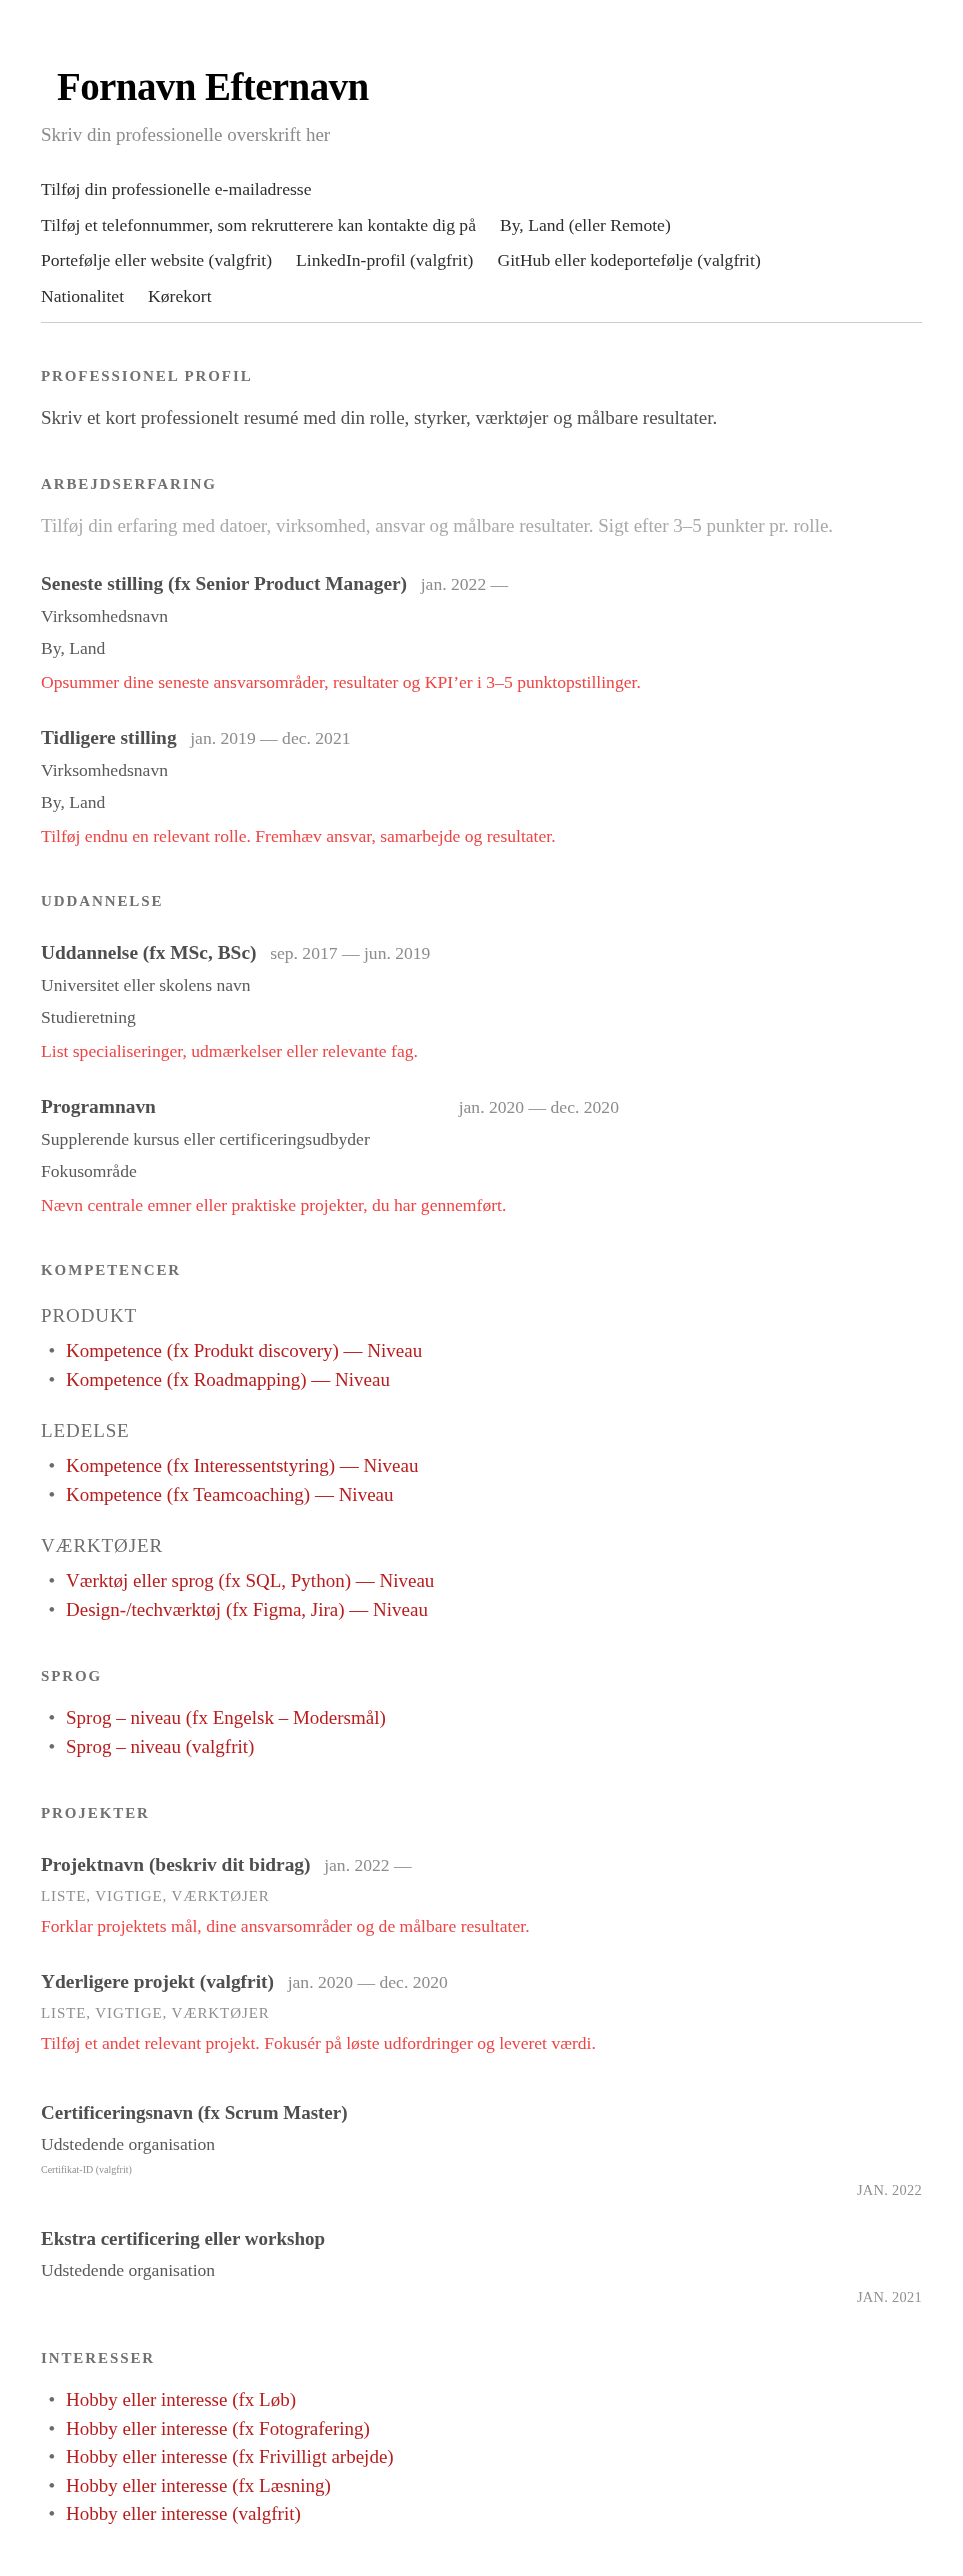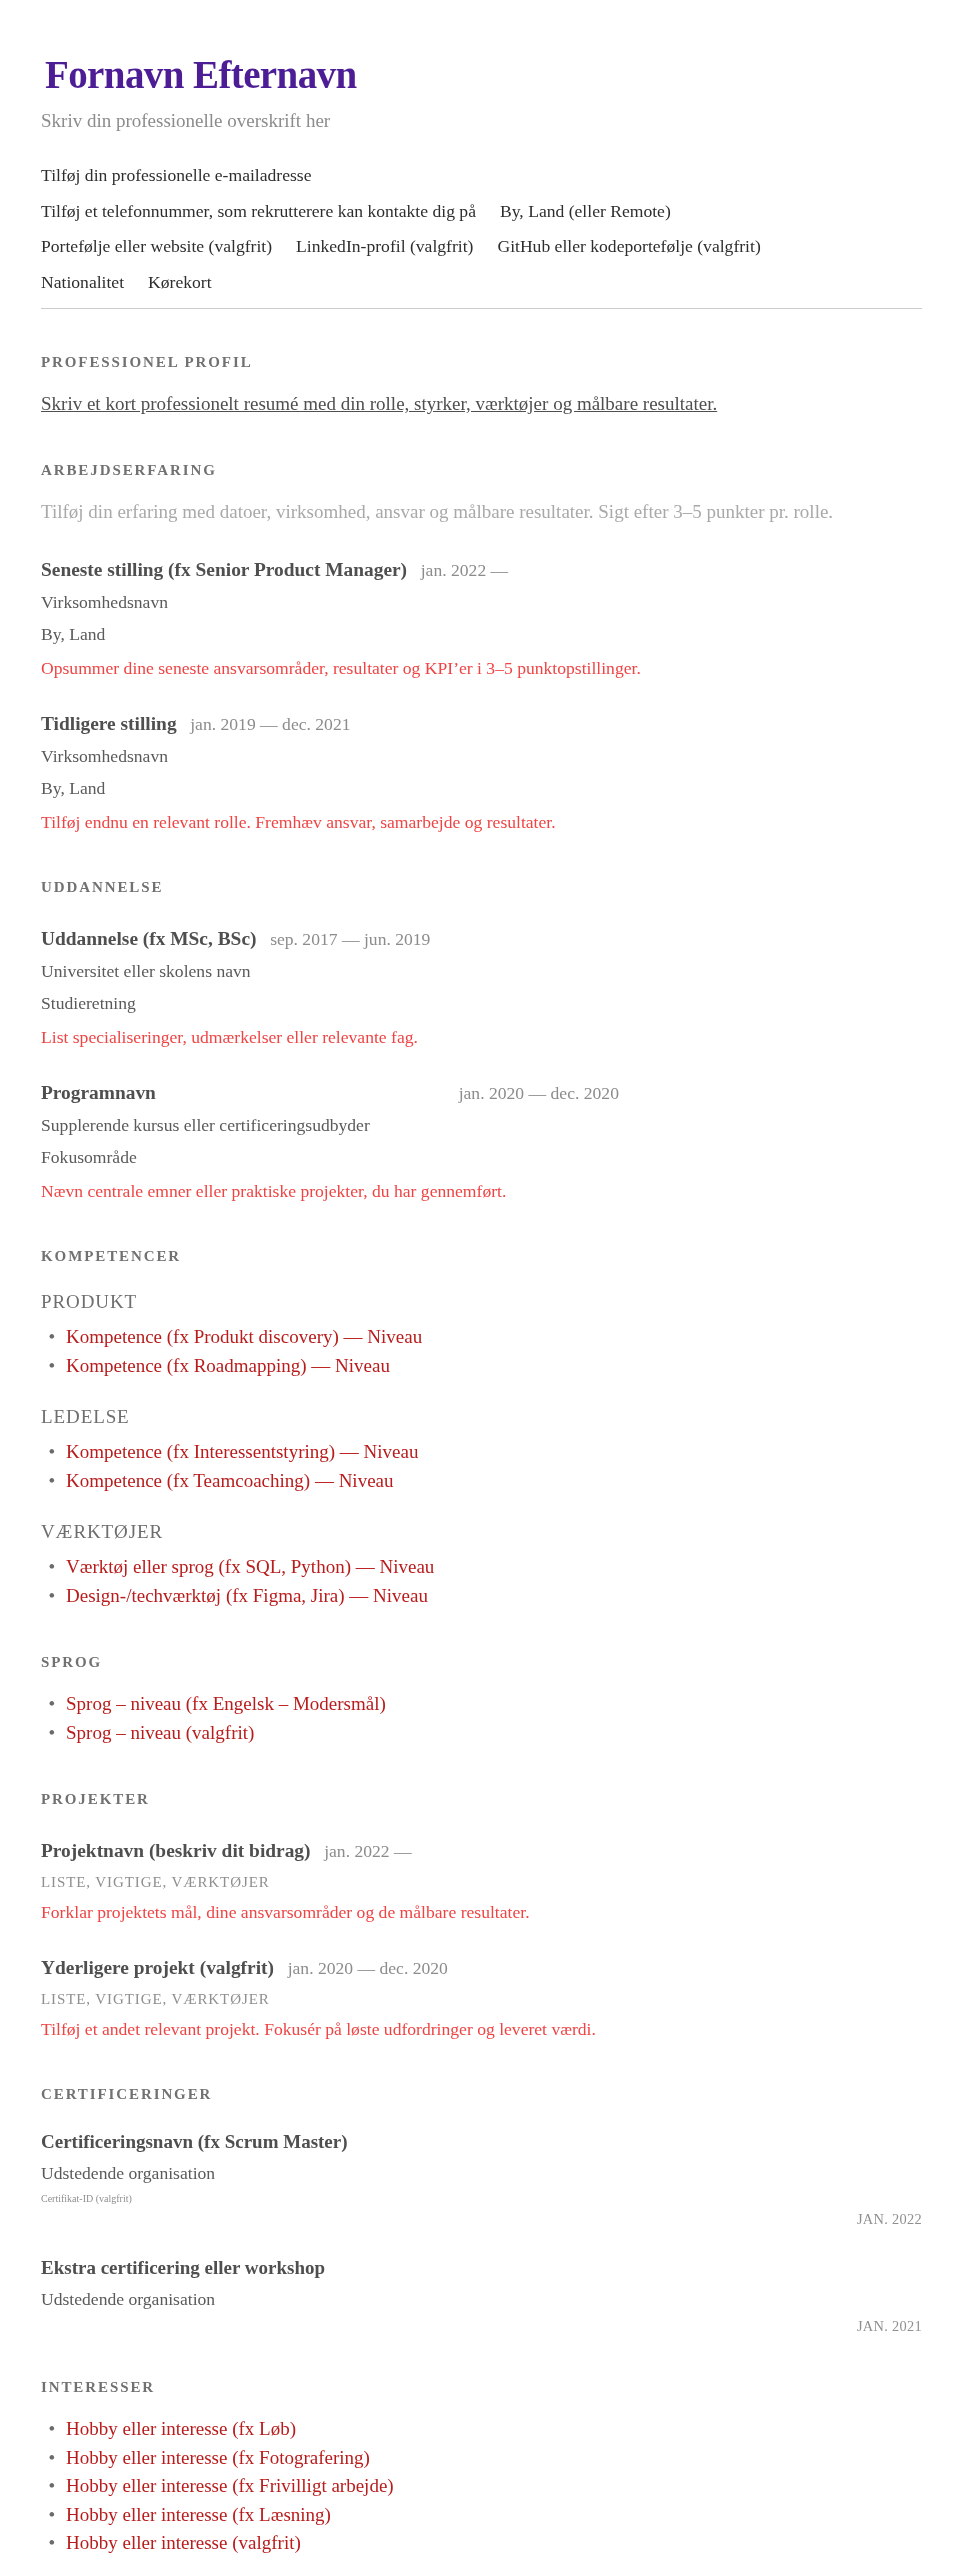--- a/index.html
+++ b/index.html
@@ -9,25 +9,25 @@
     min-height: 2576px;
     box-sizing: border-box;
     margin: 0 auto;
     background: #ffffff;
     padding: 51px 41px 69px 41px;
     font-family: "Liberation Serif", "DejaVu Serif", serif;
     color: #4f4f4f;
   }
   
   .name {
-    margin: 4px;
+    margin: 16px;
     font-size: 39px;
     line-height: 1.05;
     font-weight: 700;
-    color: #4c1d95;
+    color: #000000;
     letter-spacing: -0.6px;
   }
   .headline {
     margin-top: 14px;
     font-size: 19px;
     line-height: 1.2;
     color: #8c8c8c;
   }
   .contact { margin-top: 29px; }
   .contact-row {
@@ -53,21 +53,20 @@
     font-weight: 600;
     letter-spacing: 1.9px;
     color: #717171;
   }
   .body-line {
     margin: 0;
     font-size: 19px;
     line-height: 1.5;
     color: #4f4f4f;
     max-width: 878px;
-    text-decoration: underline;
   }
   .placeholder {
     margin: 0;
     font-size: 19px;
     line-height: 1.5;
     color: #a9a9a9;
     max-width: 865px;
   }
   
   .entry { margin-top: 29px; }
@@ -259,21 +258,20 @@
       <div class="entry-title-row">
         <span class="entry-title">Yderligere projekt (valgfrit)</span>
         <span class="entry-dates">jan. 2020 — dec. 2020</span>
       </div>
       <p class="entry-tools">LISTE, VIGTIGE, VÆRKTØJER</p>
       <p class="entry-summary">Tilføj et andet relevant projekt. Fokusér på løste udfordringer og leveret værdi.</p>
     </div>
   </section>
 
   <section class="section">
-    <h2 class="section-label">CERTIFICERINGER</h2>
 
     <div class="cert-entry">
       <p class="cert-title">Certificeringsnavn (fx Scrum Master)</p>
       <p class="cert-org">Udstedende organisation</p>
       <p class="cert-id">Certifikat-ID (valgfrit)</p>
       <p class="cert-date">JAN. 2022</p>
     </div>
 
     <div class="cert-entry">
       <p class="cert-title">Ekstra certificering eller workshop</p>

